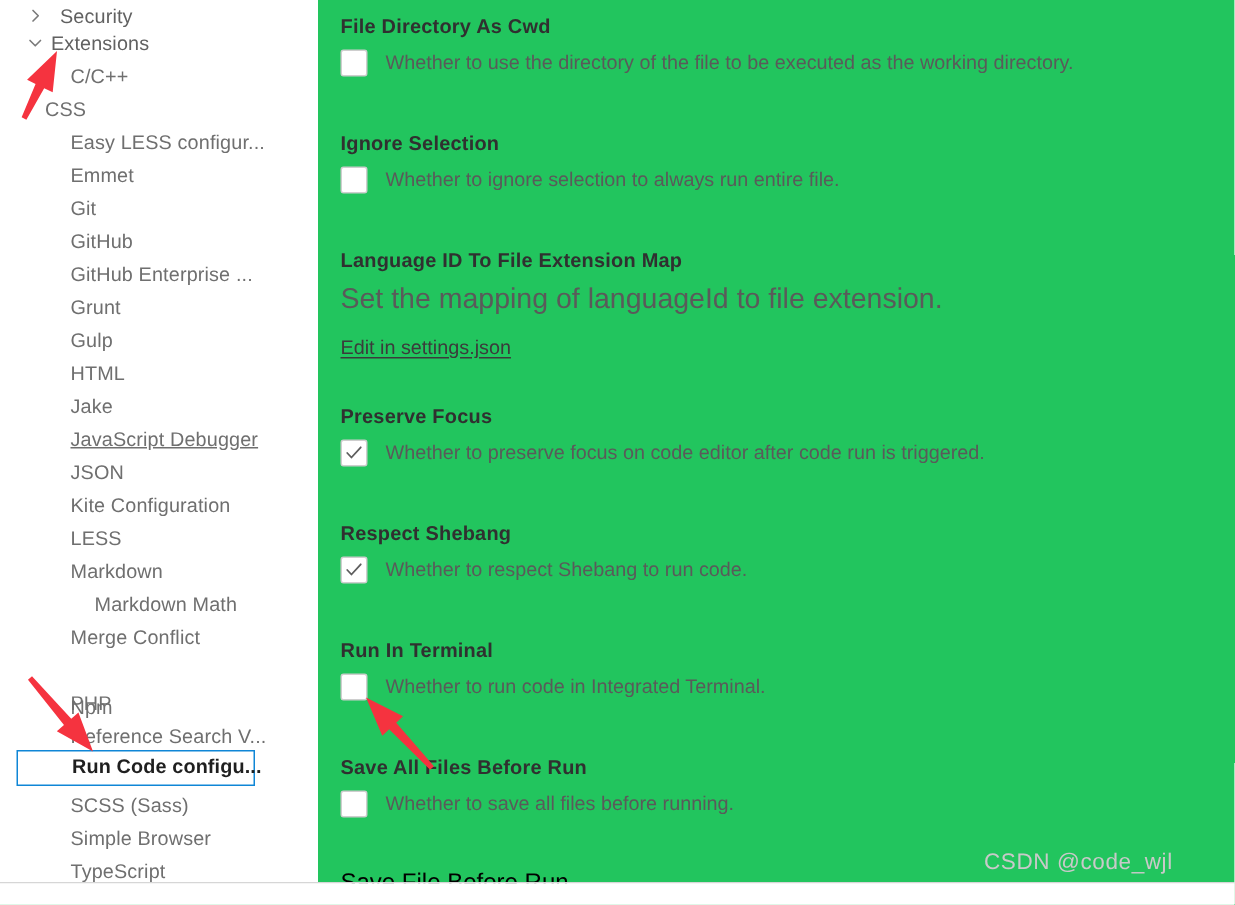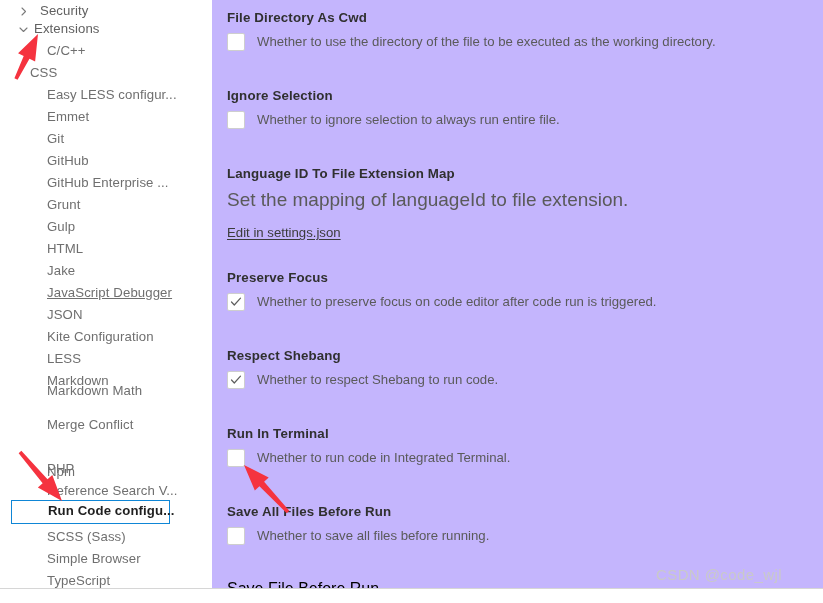--- a/index.html
+++ b/index.html
@@ -70,21 +70,21 @@
     padding-left: 36px;
   }
 
   
   #main {
     position: absolute;
     left: 212px; top: 0;
     width: 611px;
     height: 588px;
     overflow: hidden;
-    background: #c4b5fd;
+    background: #22c55e;
   }
 
   .setting {
     position: absolute;
     left: 15px;
     width: 596px;
   }
   .setting .title {
     font-size: 13.3px;
     font-weight: bold;
@@ -196,21 +196,21 @@
       <div class="toc-item" style="top: 172px;"><span>GitHub Enterprise ...</span></div>
       <div class="toc-item" style="top: 194px;"><span>Grunt</span></div>
       <div class="toc-item" style="top: 216px;"><span>Gulp</span></div>
       <div class="toc-item" style="top: 238px;"><span>HTML</span></div>
       <div class="toc-item" style="top: 260px;"><span>Jake</span></div>
       <div class="toc-item" style="top: 282px; text-decoration: underline;"><span>JavaScript Debugger</span></div>
       <div class="toc-item" style="top: 304px;"><span>JSON</span></div>
       <div class="toc-item" style="top: 326px;"><span>Kite Configuration</span></div>
       <div class="toc-item" style="top: 348px;"><span>LESS</span></div>
       <div class="toc-item" style="top: 370px;"><span>Markdown</span></div>
-      <div class="toc-item" style="top: 380px;"><span>Markdown Math</span></div>
+      <div class="toc-item" style="top: 392px; margin-left: 16px;"><span>Markdown Math</span></div>
       <div class="toc-item" style="top: 414px;"><span>Merge Conflict</span></div>
       <div class="toc-item" style="top: 436px; margin-top: 25px;"><span>Npm</span></div>
       <div class="toc-item" style="top: 458px;"><span>PHP</span></div>
       <div class="toc-item" style="top: 480px;"><span>Reference Search V...</span></div>
       <div class="toc-item selected" style="top: 500px; border-color: rgb(15, 134, 214);"><span>Run Code configu...</span></div>
       <div class="toc-item" style="top: 526px;"><span>SCSS (Sass)</span></div>
       <div class="toc-item" style="top: 548px;"><span>Simple Browser</span></div>
       <div class="toc-item" style="top: 570px;"><span>TypeScript</span></div>
     </div>
 

